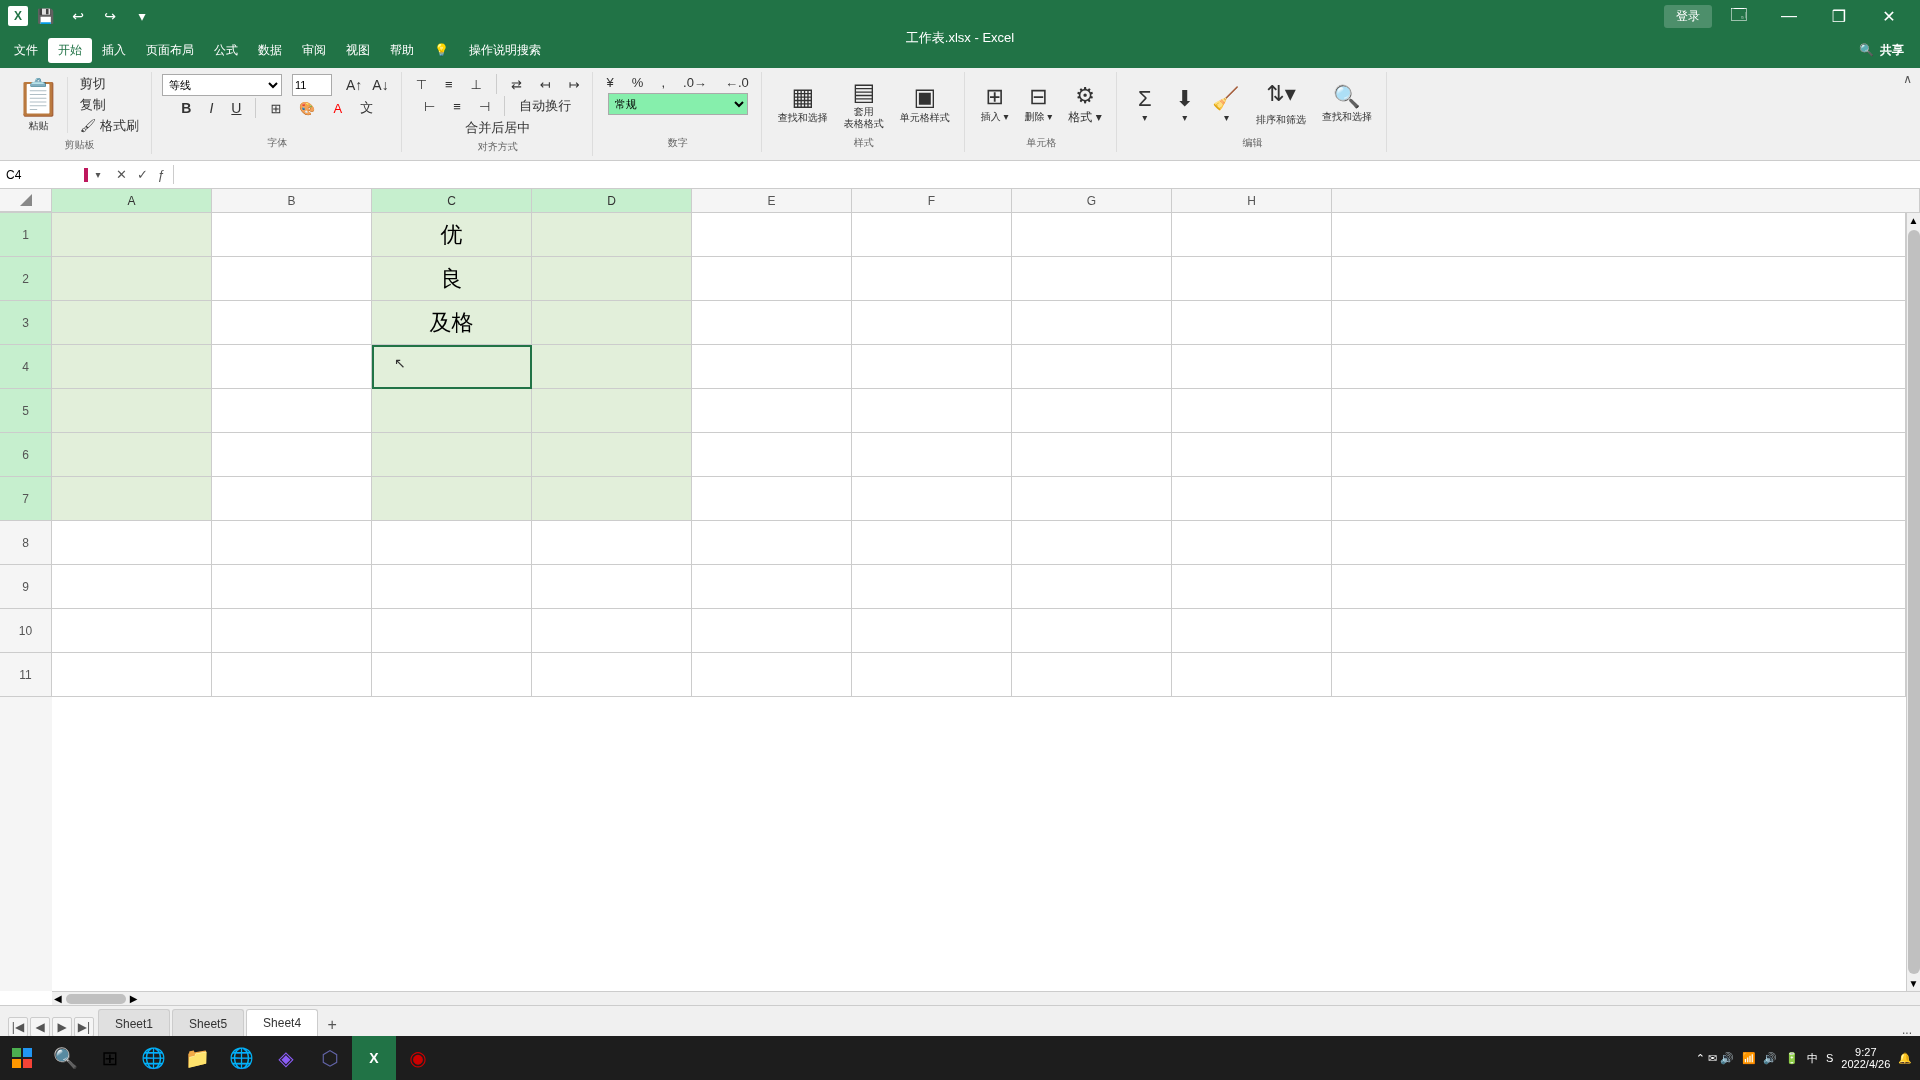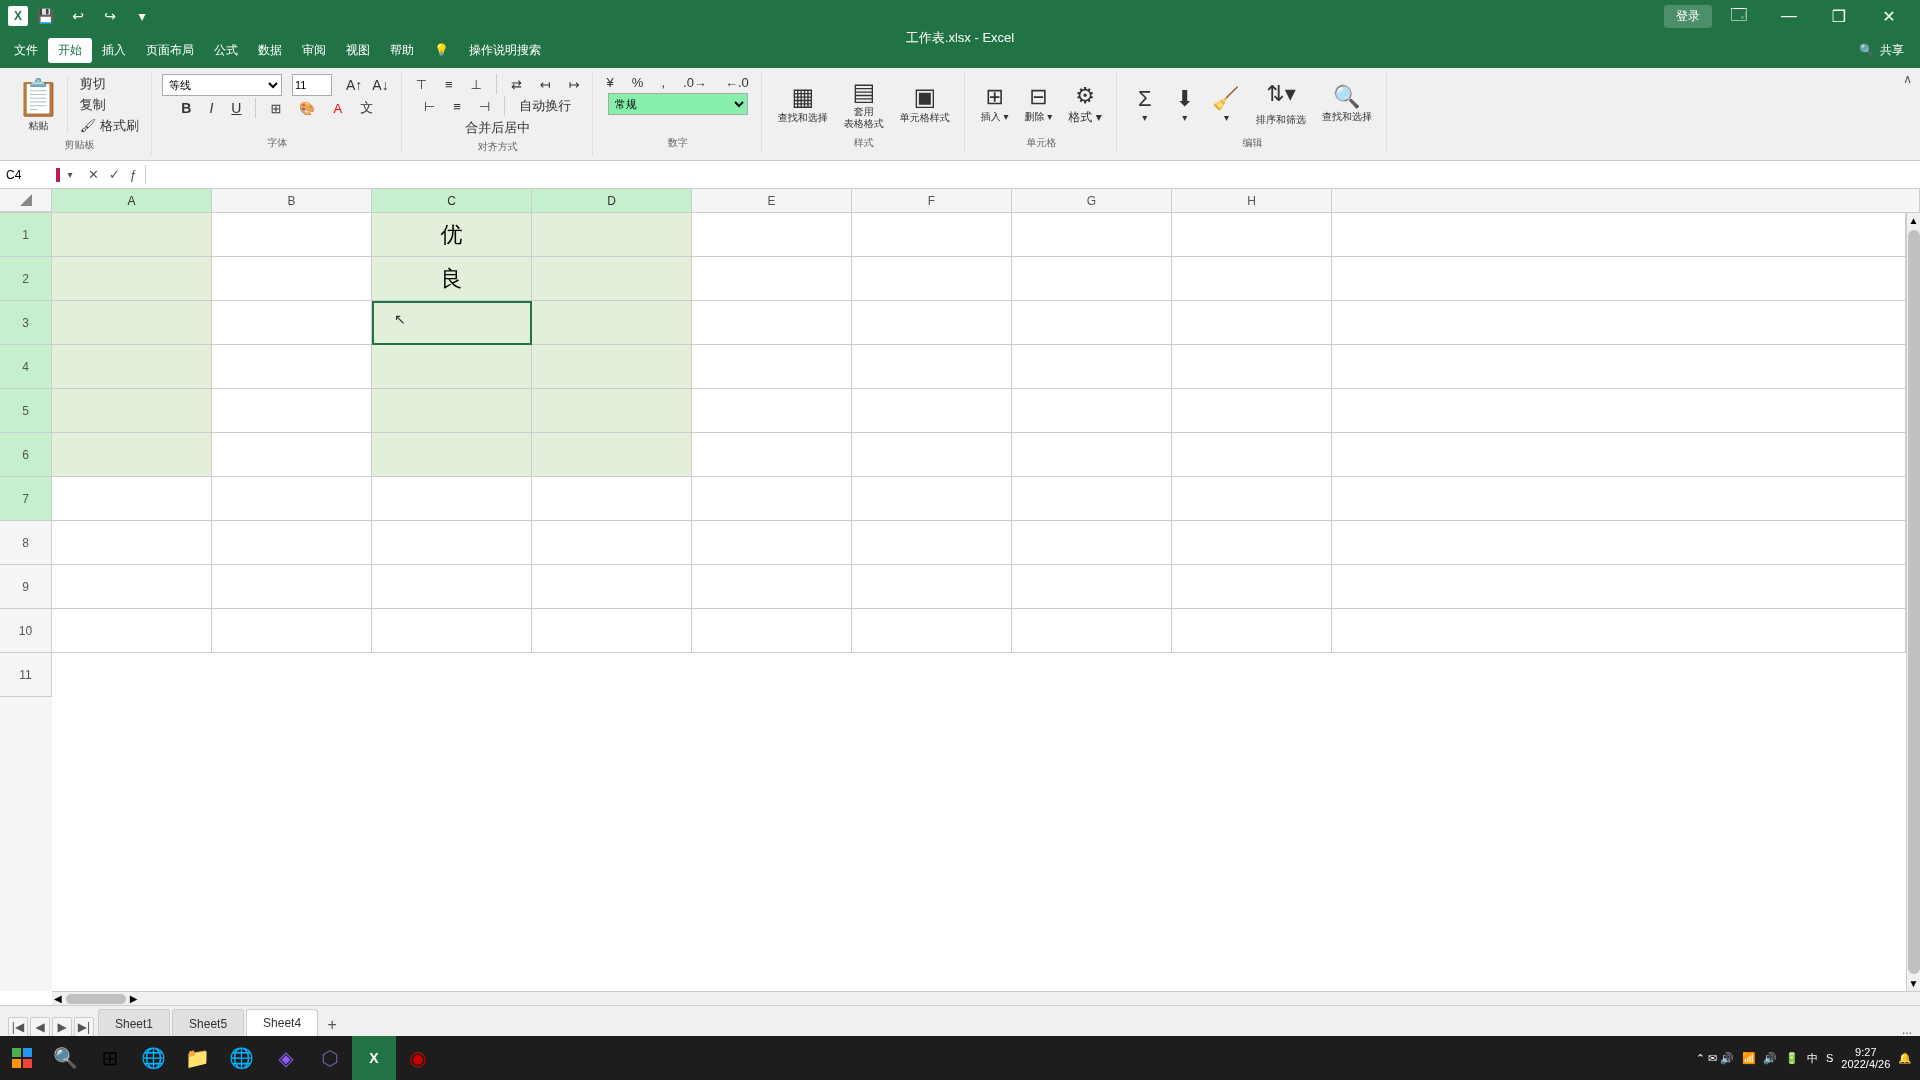--- a/index.html
+++ b/index.html
@@ -108,21 +108,21 @@
 
     
     .formula-bar {
       height: 28px;
       display: flex;
       align-items: center;
       border-bottom: 1px solid #ccc;
       background: white;
     }
     .cell-ref {
-      width: 60px; border-right: 4px solid #be185d;
+      width: 88px; border-right: 4px solid #be185d;
       padding: 0 6px; font-size: 12px;
       display: flex; align-items: center;
     }
     .formula-expand-btn {
       width: 20px; height: 28px;
       display: flex; align-items: center; justify-content: center;
       cursor: pointer; font-size: 10px; color: #555;
     }
     .formula-icons {
       display: flex; align-items: center;
@@ -363,21 +363,21 @@
   <div class="menu-item">公式</div>
   <div class="menu-item">数据</div>
   <div class="menu-item">审阅</div>
   <div class="menu-item">视图</div>
   <div class="menu-item">帮助</div>
   <div class="menu-item">💡</div>
   <div class="menu-item">操作说明搜索</div>
   <div style="flex:1"></div>
   <div style="color:white;font-size:12px;display:flex;align-items:center;gap:6px;padding-right:12px;">
     <span>🔍</span>
-    <span style="cursor:pointer;">共享</span>
+    <span style="cursor:pointer;font-weight:bold;">共享</span>
   </div>
 </div>
 
 <div class="ribbon">
 
   <div class="ribbon-group">
     <div class="ribbon-group-content">
       <div style="display:flex;flex-direction:column;align-items:center;border-right:1px solid #ddd;padding-right:6px;margin-right:4px;">
         <div style="font-size:36px;cursor:pointer;">📋</div>
         <div style="font-size:10px;color:#333;">粘贴</div>
@@ -592,20 +592,31 @@
         <div class="grid-cell col-b"></div>
         <div class="grid-cell col-c green-bg" style="font-size:22px;">良</div>
         <div class="grid-cell col-d green-bg"></div>
         <div class="grid-cell col-e"></div>
         <div class="grid-cell col-f"></div>
         <div class="grid-cell col-g"></div>
         <div class="grid-cell col-h"></div>
         <div class="grid-cell" style="flex:1;"></div>
       </div>
 
+      <div class="grid-row">
+        <div class="grid-cell col-a green-bg"></div>
+        <div class="grid-cell col-b"></div>
+        <div class="grid-cell col-c green-bg" style="font-size:22px;">及格</div>
+        <div class="grid-cell col-d green-bg"></div>
+        <div class="grid-cell col-e"></div>
+        <div class="grid-cell col-f"></div>
+        <div class="grid-cell col-g"></div>
+        <div class="grid-cell col-h"></div>
+        <div class="grid-cell" style="flex:1;"></div>
+      </div>
 
       <div class="grid-row">
         <div class="grid-cell col-a green-bg"></div>
         <div class="grid-cell col-b"></div>
         <div class="grid-cell col-c green-bg selected" style="position:relative;">
 
           <span style="position:absolute;left:20px;top:8px;font-size:14px;color:#333;pointer-events:none;">↖</span>
         </div>
         <div class="grid-cell col-d green-bg"></div>
         <div class="grid-cell col-e"></div>

